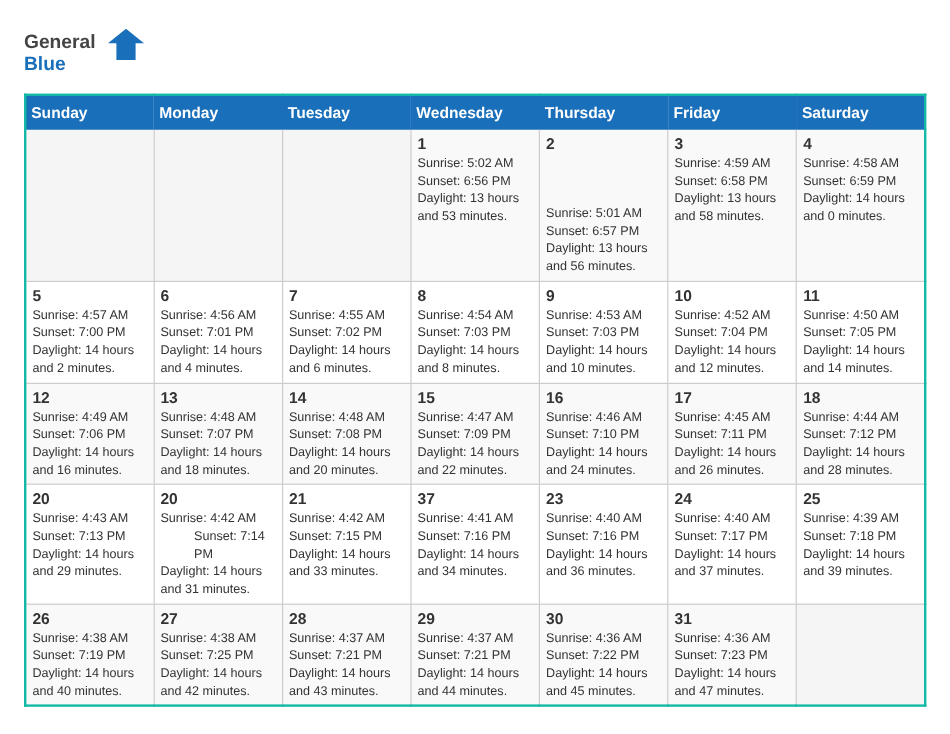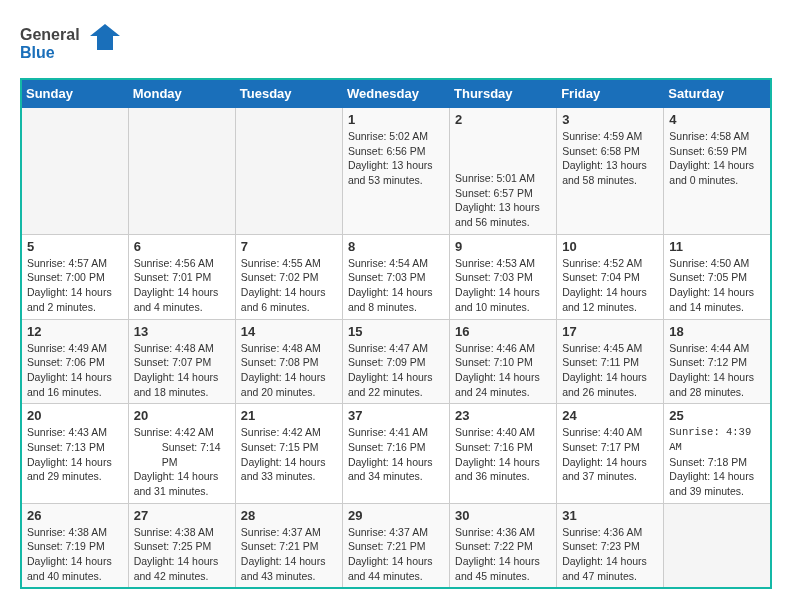--- a/index.html
+++ b/index.html
@@ -304,21 +304,21 @@
           <span class="day-number">24</span>
           <div class="cell-content">
             <span style="display: block;">Sunrise: 4:40 AM</span>
             <span style="display: block;">Sunset: 7:17 PM</span>
             <span style="display: block;">Daylight: 14 hours and 37 minutes.</span>
           </div>
         </td>
         <td>
           <span class="day-number">25</span>
           <div class="cell-content">
-            <span style="display: block; font-family: Liberation Mono, monospace;">Sunrise: 4:39 AM</span>
+            <span style="display: block;">Sunrise: 4:39 AM</span>
             <span style="display: block;">Sunset: 7:18 PM</span>
             <span style="display: block;">Daylight: 14 hours and 39 minutes.</span>
           </div>
         </td>
       </tr>
       <tr>
         <td>
           <span class="day-number">26</span>
           <div class="cell-content">
             <span style="display: block;">Sunrise: 4:38 AM</span>

